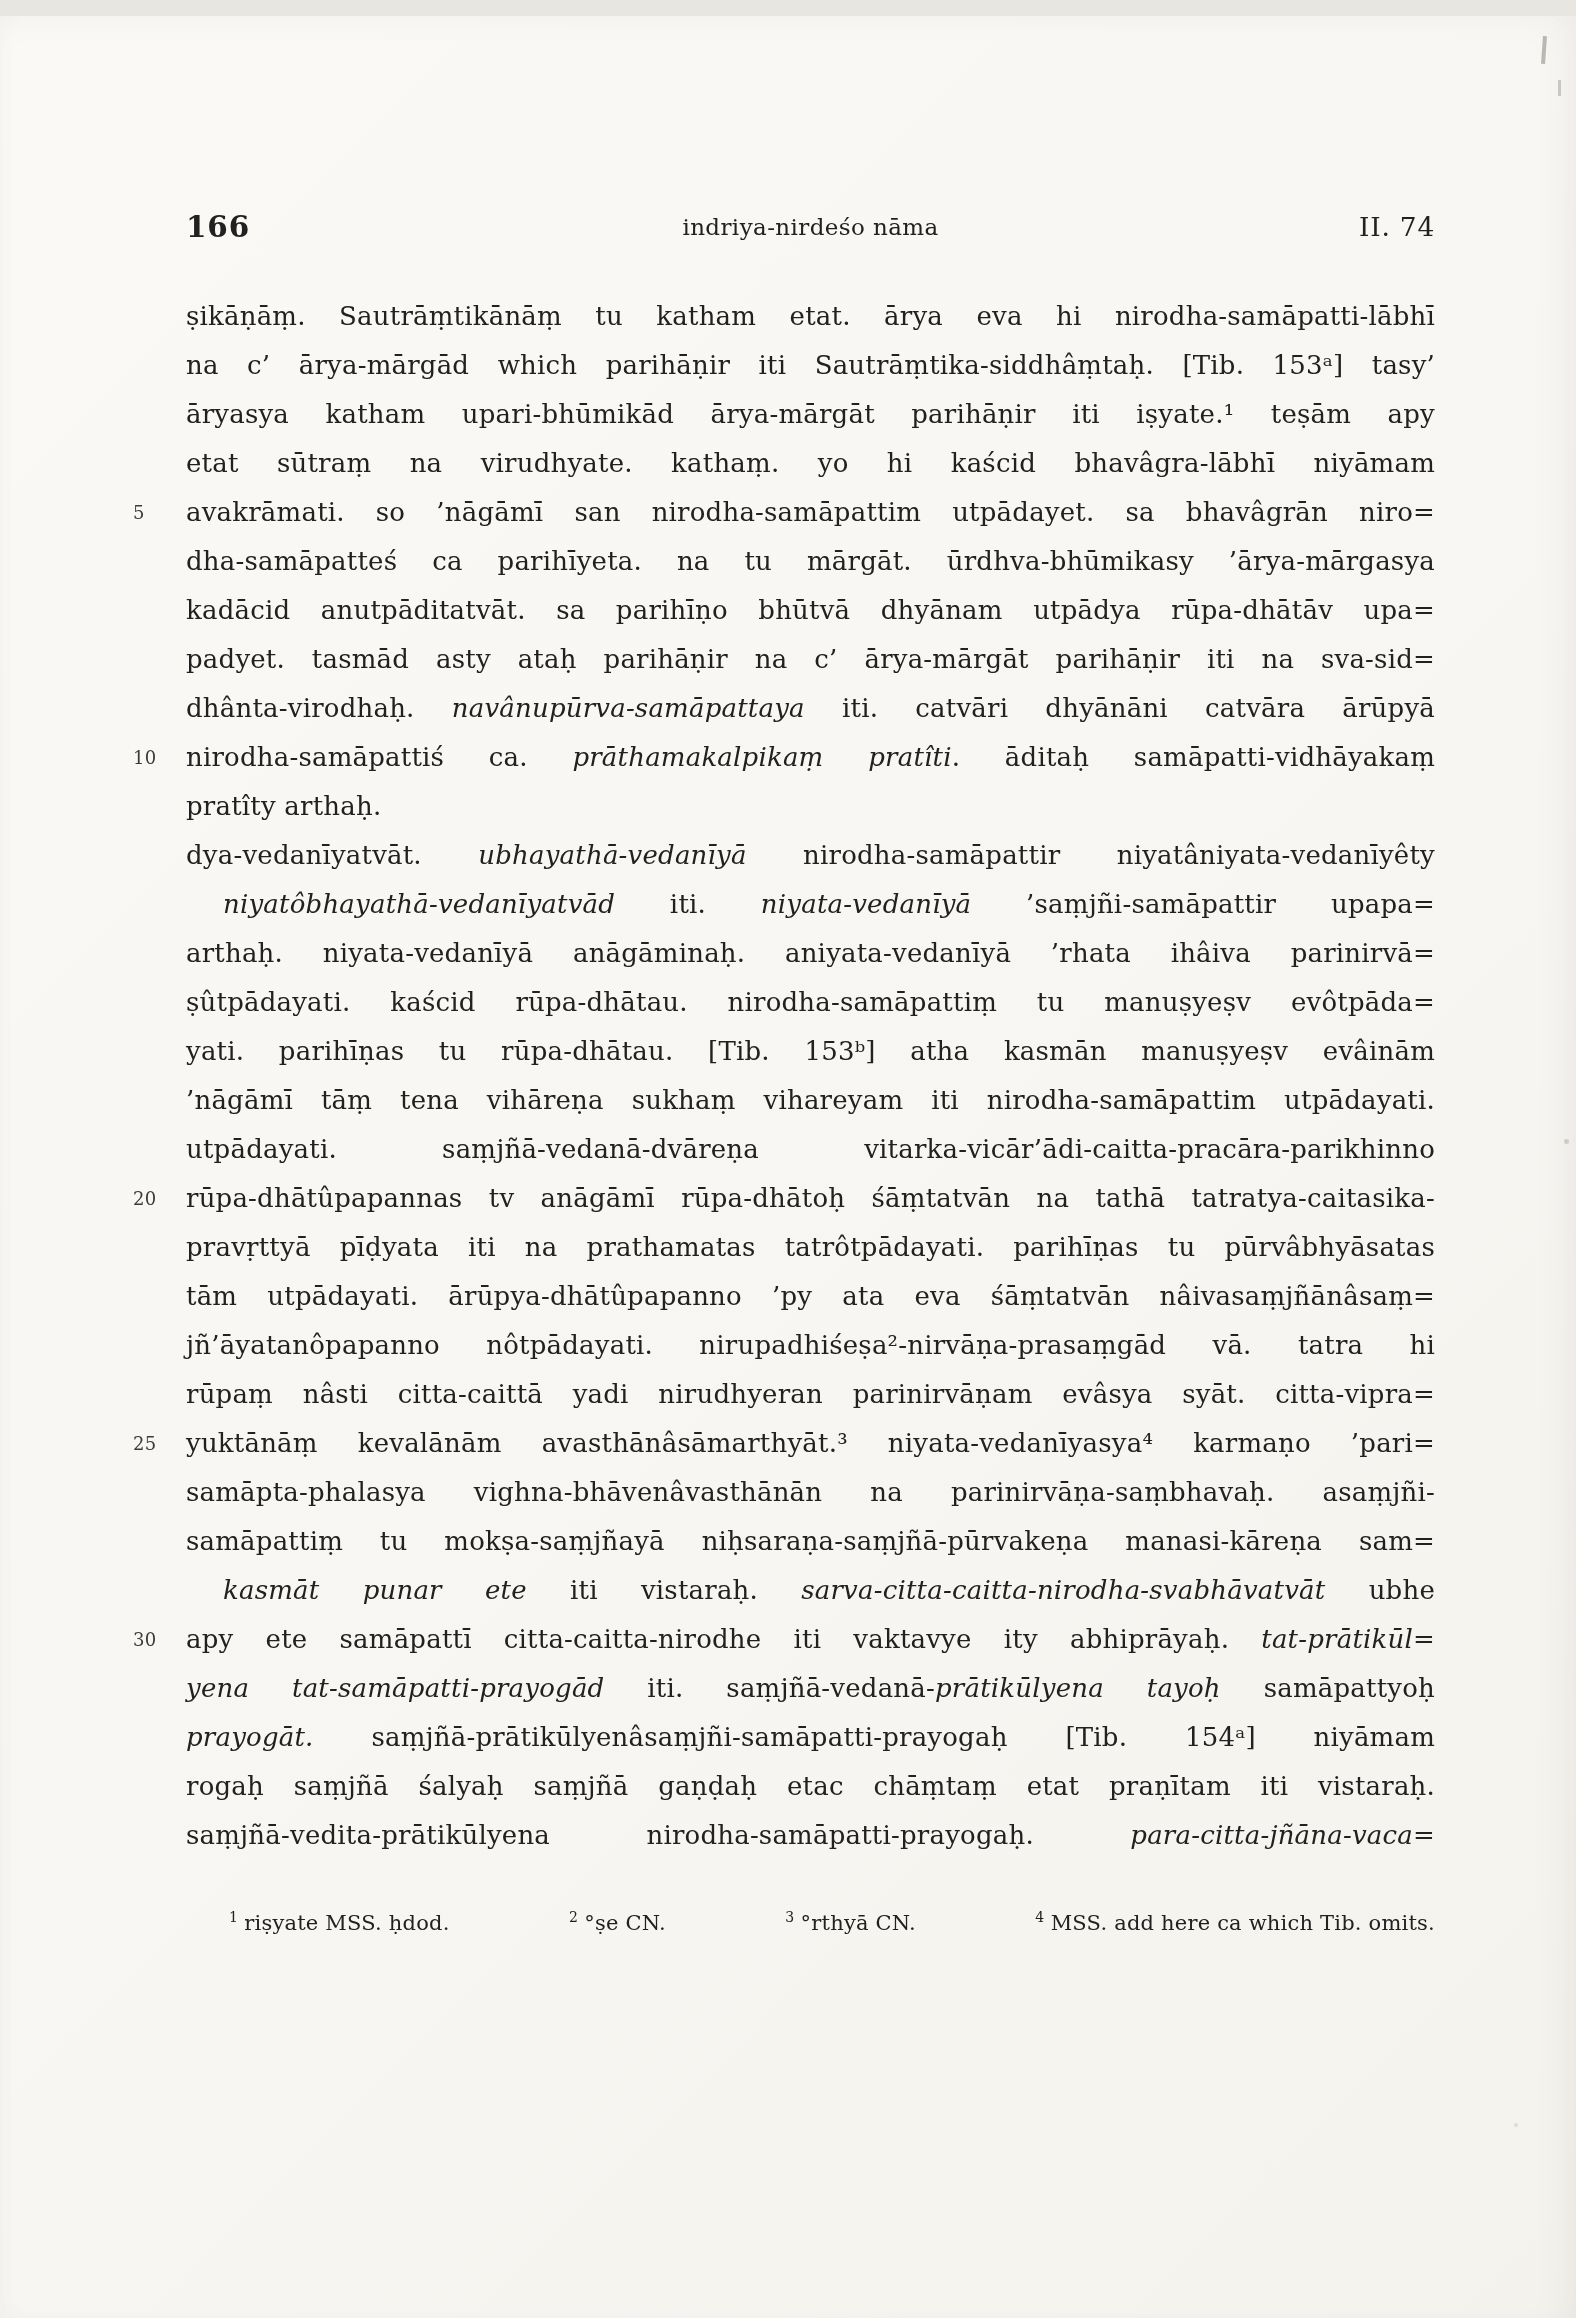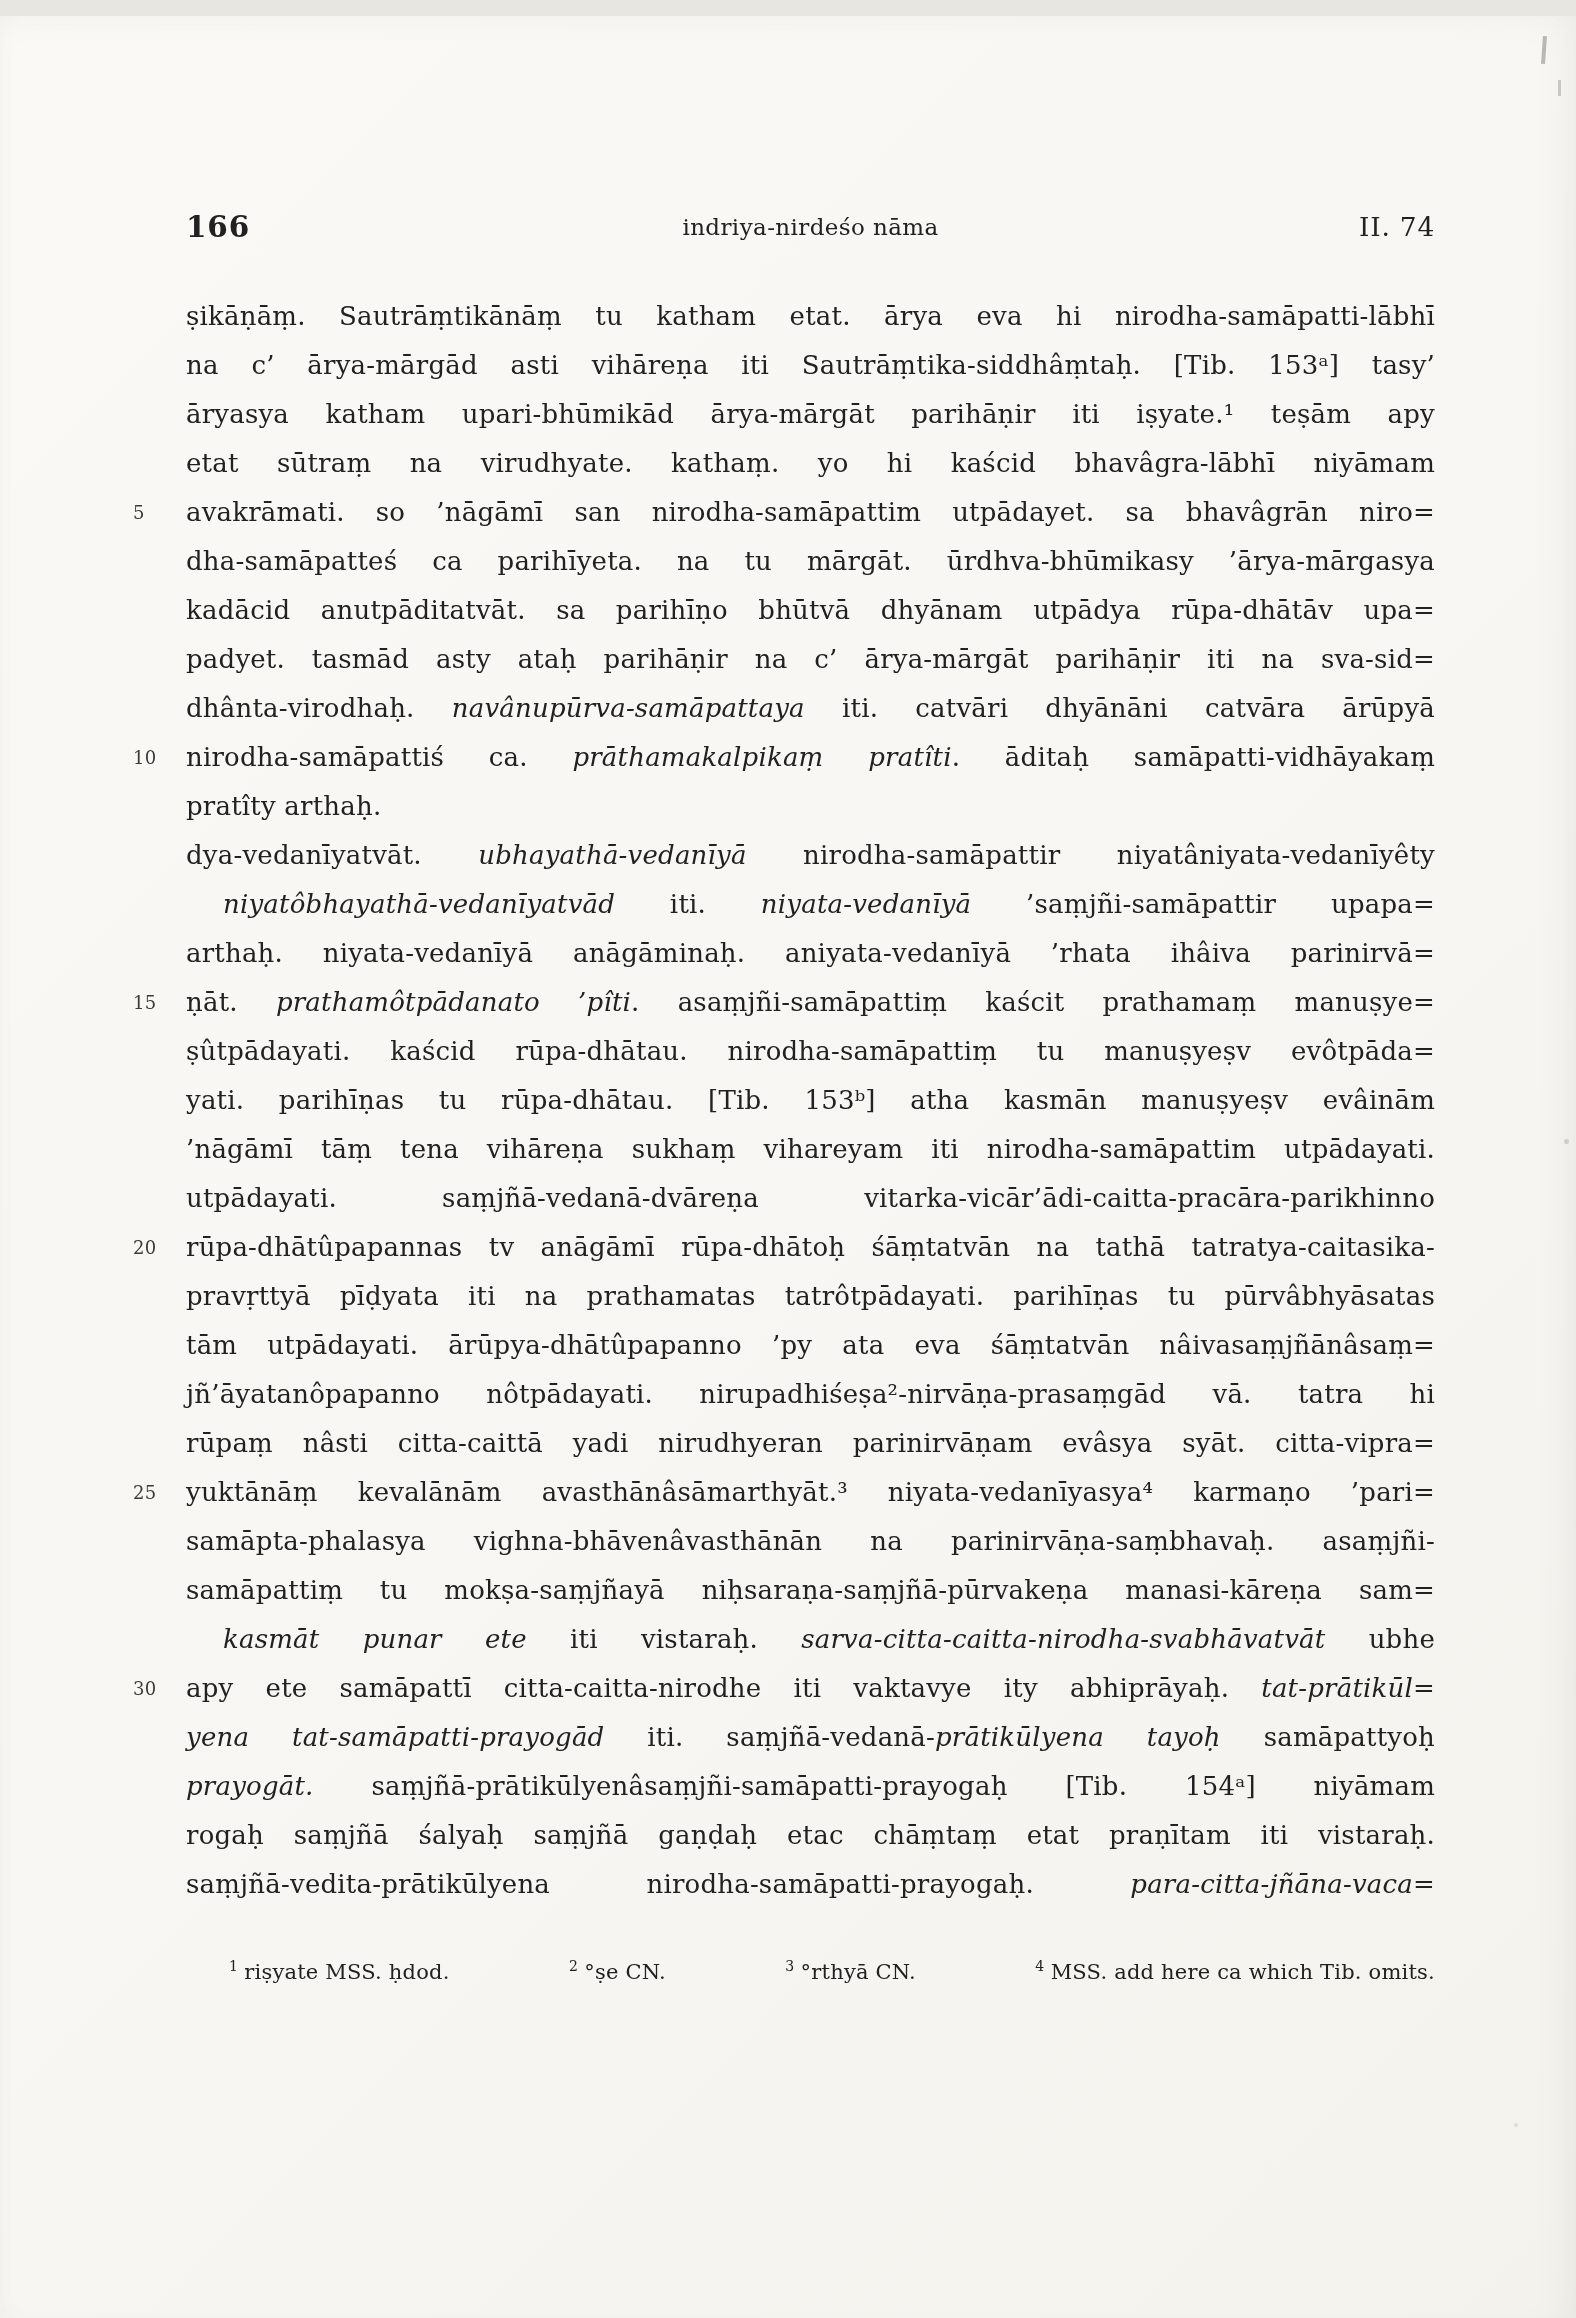--- a/index.html
+++ b/index.html
@@ -129,34 +129,33 @@
 
   <div class="pagehead">
     <span class="pnum">166</span>
     <span class="rtitle">indriya-nirdeśo nāma</span>
     <span class="vref">II. 74</span>
   </div>
 
   <div class="content">
     <div>
         <div class="line"><span class="ro">ṣikāṇāṃ. Sautrāṃtikānāṃ tu katham etat. ārya eva hi nirodha-samāpatti-lābhī</span></div>
-        <div class="line"><span class="ro">na c’ ārya-mārgād asti vihāreṇa iti Sautrāṃtika-siddhâṃtaḥ. [Tib. 153ᵃ] tasy’</span></div>
+        <div class="line"><span class="ro">na c’ ārya-mārgād which parihāṇir iti Sautrāṃtika-siddhâṃtaḥ. [Tib. 153ᵃ] tasy’</span></div>
         <div class="line"><span class="ro">āryasya katham upari-bhūmikād ārya-mārgāt parihāṇir iti iṣyate.¹ teṣām apy</span></div>
         <div class="line"><span class="ro">etat sūtraṃ na virudhyate. kathaṃ. yo hi kaścid bhavâgra-lābhī niyāmam</span></div>
         <div class="line"><span class="lineno">5</span><span class="ro">avakrāmati. so ’nāgāmī san nirodha-samāpattim utpādayet. sa bhavâgrān niro=</span></div>
         <div class="line"><span class="ro">dha-samāpatteś ca parihīyeta. na tu mārgāt. ūrdhva-bhūmikasy ’ārya-mārgasya</span></div>
         <div class="line"><span class="ro">kadācid anutpāditatvāt. sa parihīṇo bhūtvā dhyānam utpādya rūpa-dhātāv upa=</span></div>
         <div class="line"><span class="ro">padyet. tasmād asty ataḥ parihāṇir na c’ ārya-mārgāt parihāṇir iti na sva-sid=</span></div>
         <div class="line"><span class="ro">dhânta-virodhaḥ. </span><span class="it">navânupūrva-samāpattaya</span><span class="ro"> iti. catvāri dhyānāni catvāra ārūpyā</span></div>
         <div class="line"><span class="lineno">10</span><span class="ro">nirodha-samāpattiś ca. </span><span class="it">prāthamakalpikaṃ pratîti</span><span class="ro">. āditaḥ samāpatti-vidhāyakaṃ</span></div>
         <div class="line line-left"><span class="ro">pratîty arthaḥ.</span></div>
         <div class="line"><span class="ro">dya-vedanīyatvāt. </span><span class="it">ubhayathā-vedanīyā</span><span class="ro"> nirodha-samāpattir niyatâniyata-vedanīyêty</span></div>
         <div class="line line-indent"><span class="it">niyatôbhayathā-vedanīyatvād</span><span class="ro"> iti. </span><span class="it">niyata-vedanīyā</span><span class="ro"> ’saṃjñi-samāpattir upapa=</span></div>
         <div class="line"><span class="ro">arthaḥ. niyata-vedanīyā anāgāminaḥ. aniyata-vedanīyā ’rhata ihâiva parinirvā=</span></div>
-        <div class="line"><span class="lineno">15</span><span class="ro">ṇāt. </span><span class="it">prathamôtpādanato ’pîti</span><span class="ro">. asaṃjñi-samāpattiṃ kaścit prathamaṃ manuṣye=</span></div>
         <div class="line"><span class="ro">ṣûtpādayati. kaścid rūpa-dhātau. nirodha-samāpattiṃ tu manuṣyeṣv evôtpāda=</span></div>
         <div class="line"><span class="ro">yati. parihīṇas tu rūpa-dhātau. [Tib. 153ᵇ] atha kasmān manuṣyeṣv evâinām</span></div>
         <div class="line"><span class="ro">’nāgāmī tāṃ tena vihāreṇa sukhaṃ vihareyam iti nirodha-samāpattim utpādayati.</span></div>
         <div class="line"><span class="ro">utpādayati. saṃjñā-vedanā-dvāreṇa vitarka-vicār’ādi-caitta-pracāra-parikhinno</span></div>
         <div class="line"><span class="lineno">20</span><span class="ro">rūpa-dhātûpapannas tv anāgāmī rūpa-dhātoḥ śāṃtatvān na tathā tatratya-caitasika-</span></div>
         <div class="line"><span class="ro">pravṛttyā pīḍyata iti na prathamatas tatrôtpādayati. parihīṇas tu pūrvâbhyāsatas</span></div>
         <div class="line"><span class="ro">tām utpādayati. ārūpya-dhātûpapanno ’py ata eva śāṃtatvān nâivasaṃjñānâsaṃ=</span></div>
         <div class="line"><span class="ro">jñ’āyatanôpapanno nôtpādayati. nirupadhiśeṣa²-nirvāṇa-prasaṃgād vā. tatra hi</span></div>
         <div class="line"><span class="ro">rūpaṃ nâsti citta-caittā yadi nirudhyeran parinirvāṇam evâsya syāt. citta-vipra=</span></div>
         <div class="line"><span class="lineno">25</span><span class="ro">yuktānāṃ kevalānām avasthānâsāmarthyāt.³ niyata-vedanīyasya⁴ karmaṇo ’pari=</span></div>

